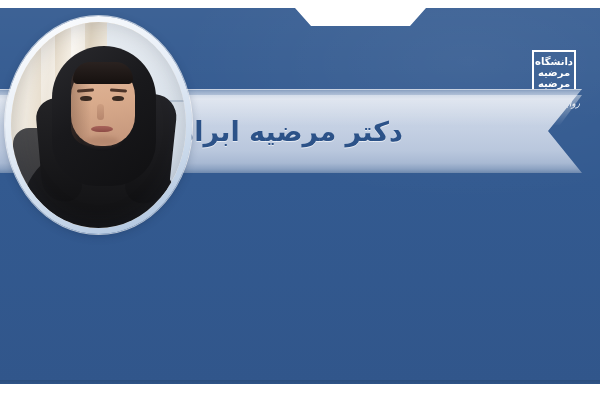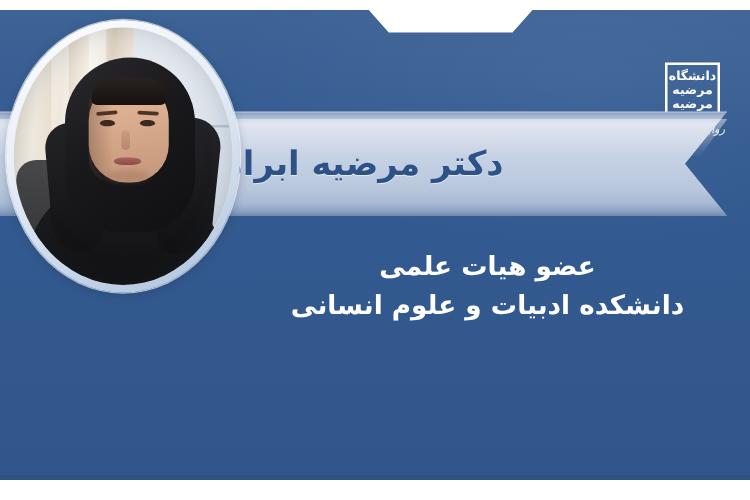--- a/index.html
+++ b/index.html
@@ -438,17 +438,15 @@
       <div class="eye-l"></div>
       <div class="eye-r"></div>
       <div class="nose"></div>
       <div class="mouth"></div>
       <div class="chin-shade"></div>
       <div class="photo-vignette"></div>
     </div>
   </div>
 
   <div class="subtitle">
-    <div class="subtitle-line-1">عضو هیات علمی</div>
-    <div class="subtitle-line-2">دانشکده ادبیات و علوم انسانی</div>
   </div>
 
 </div>
 
 </body></html>

